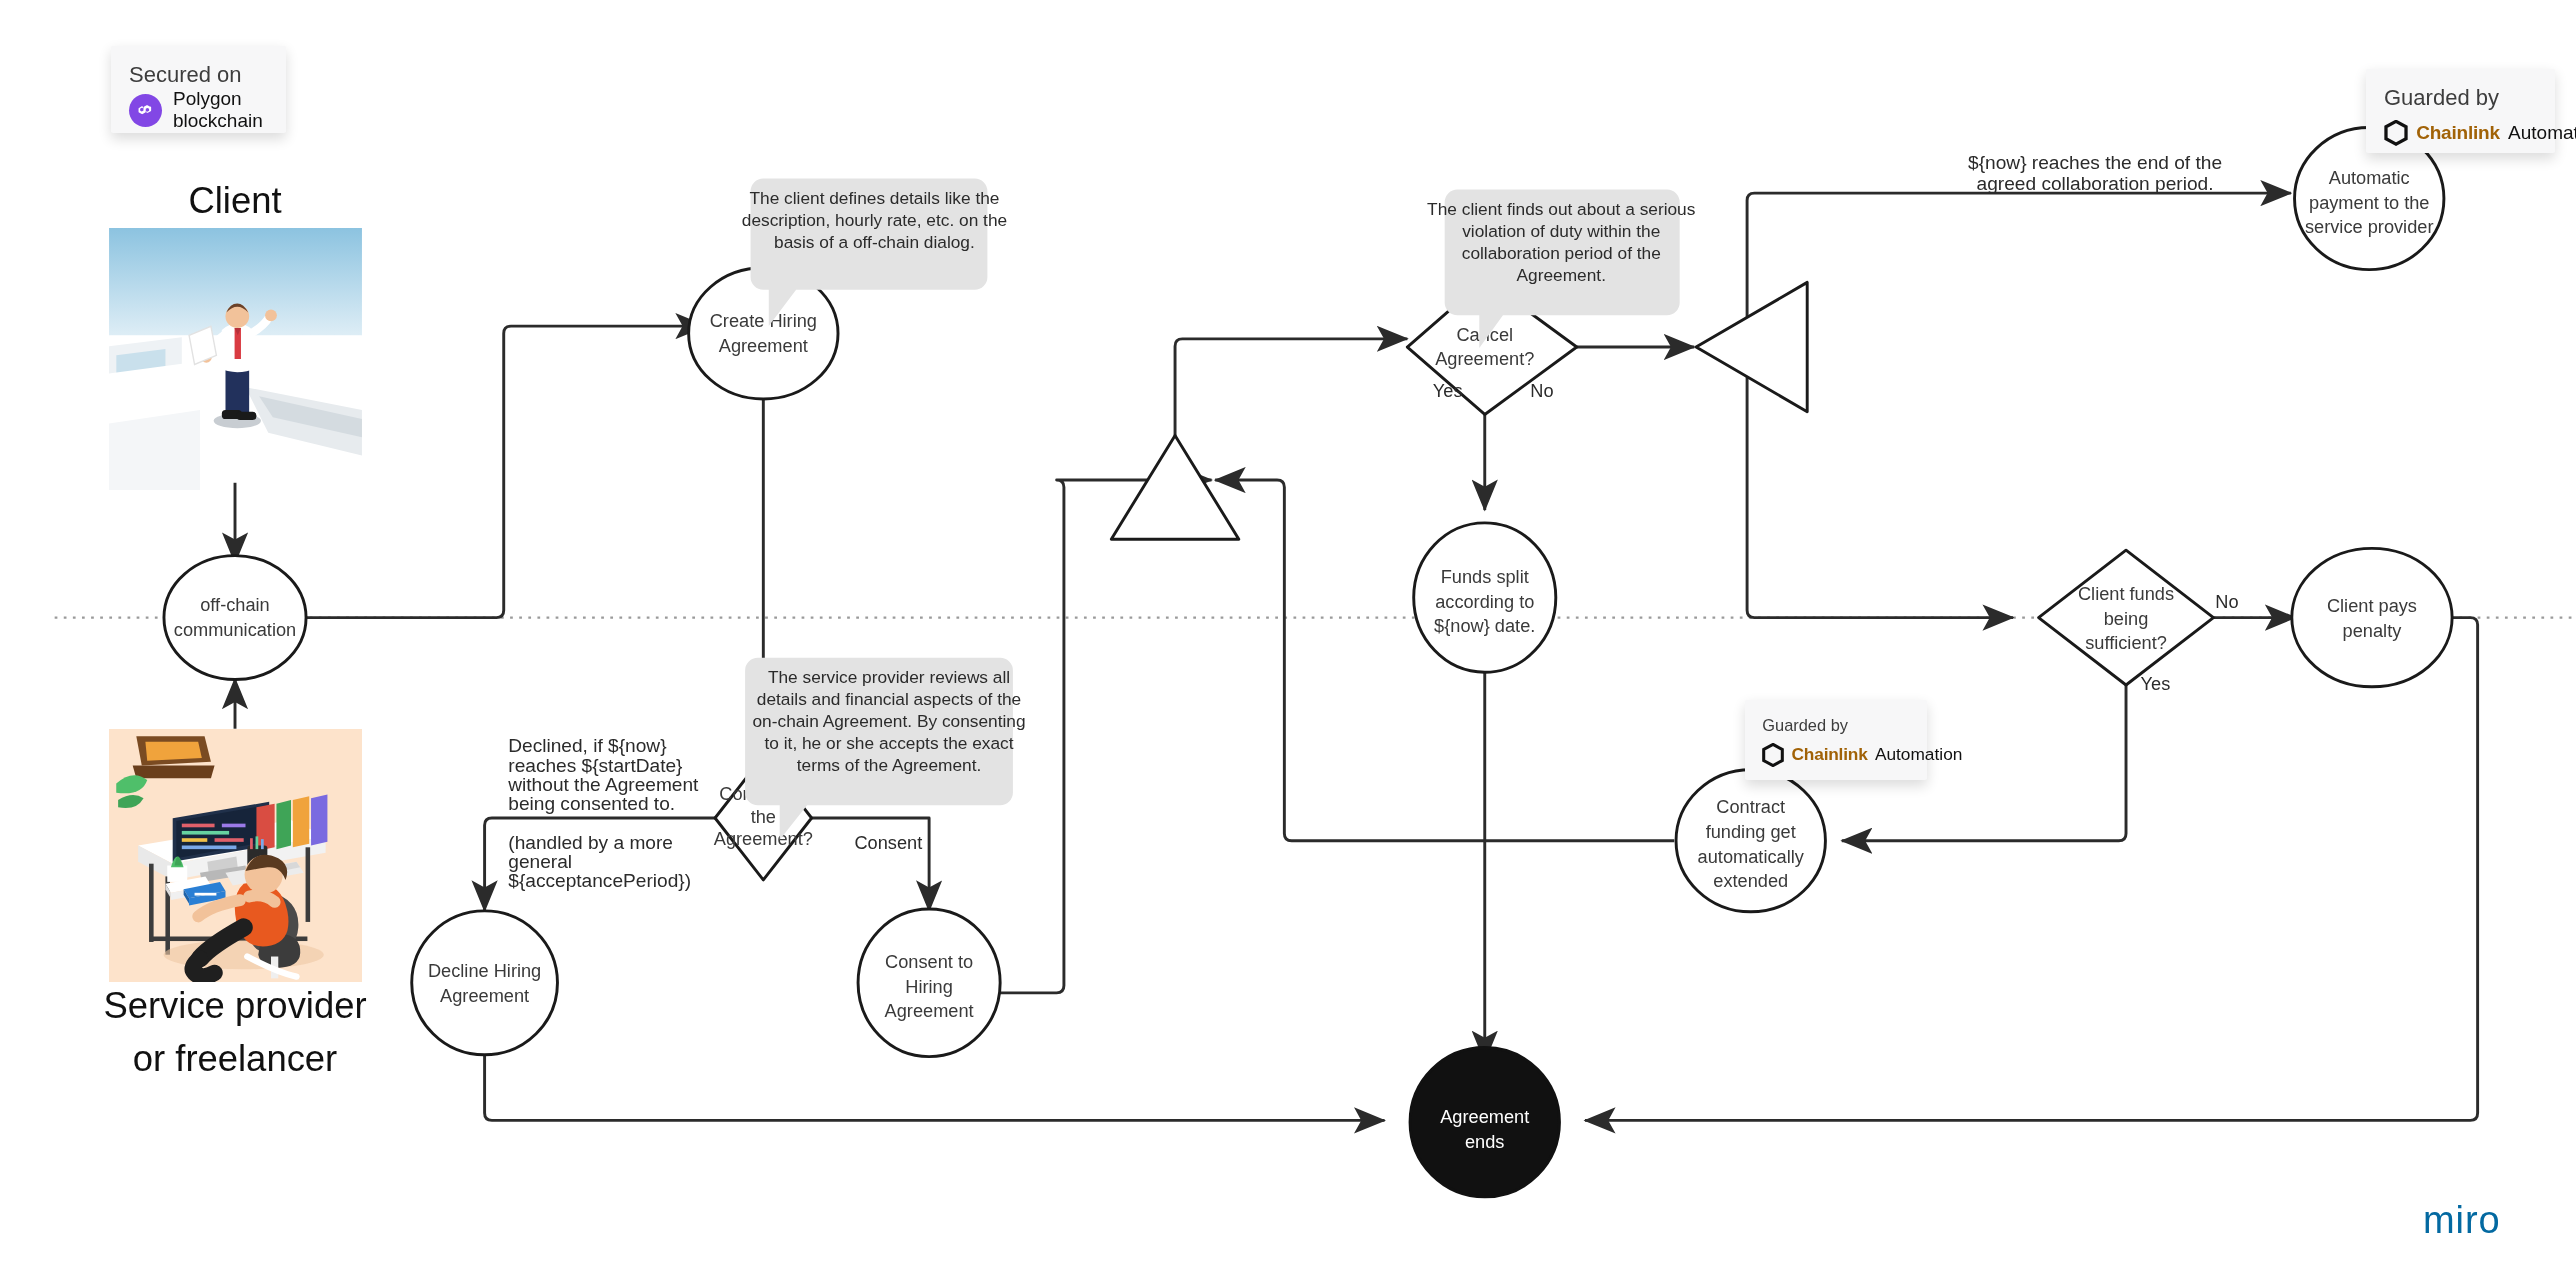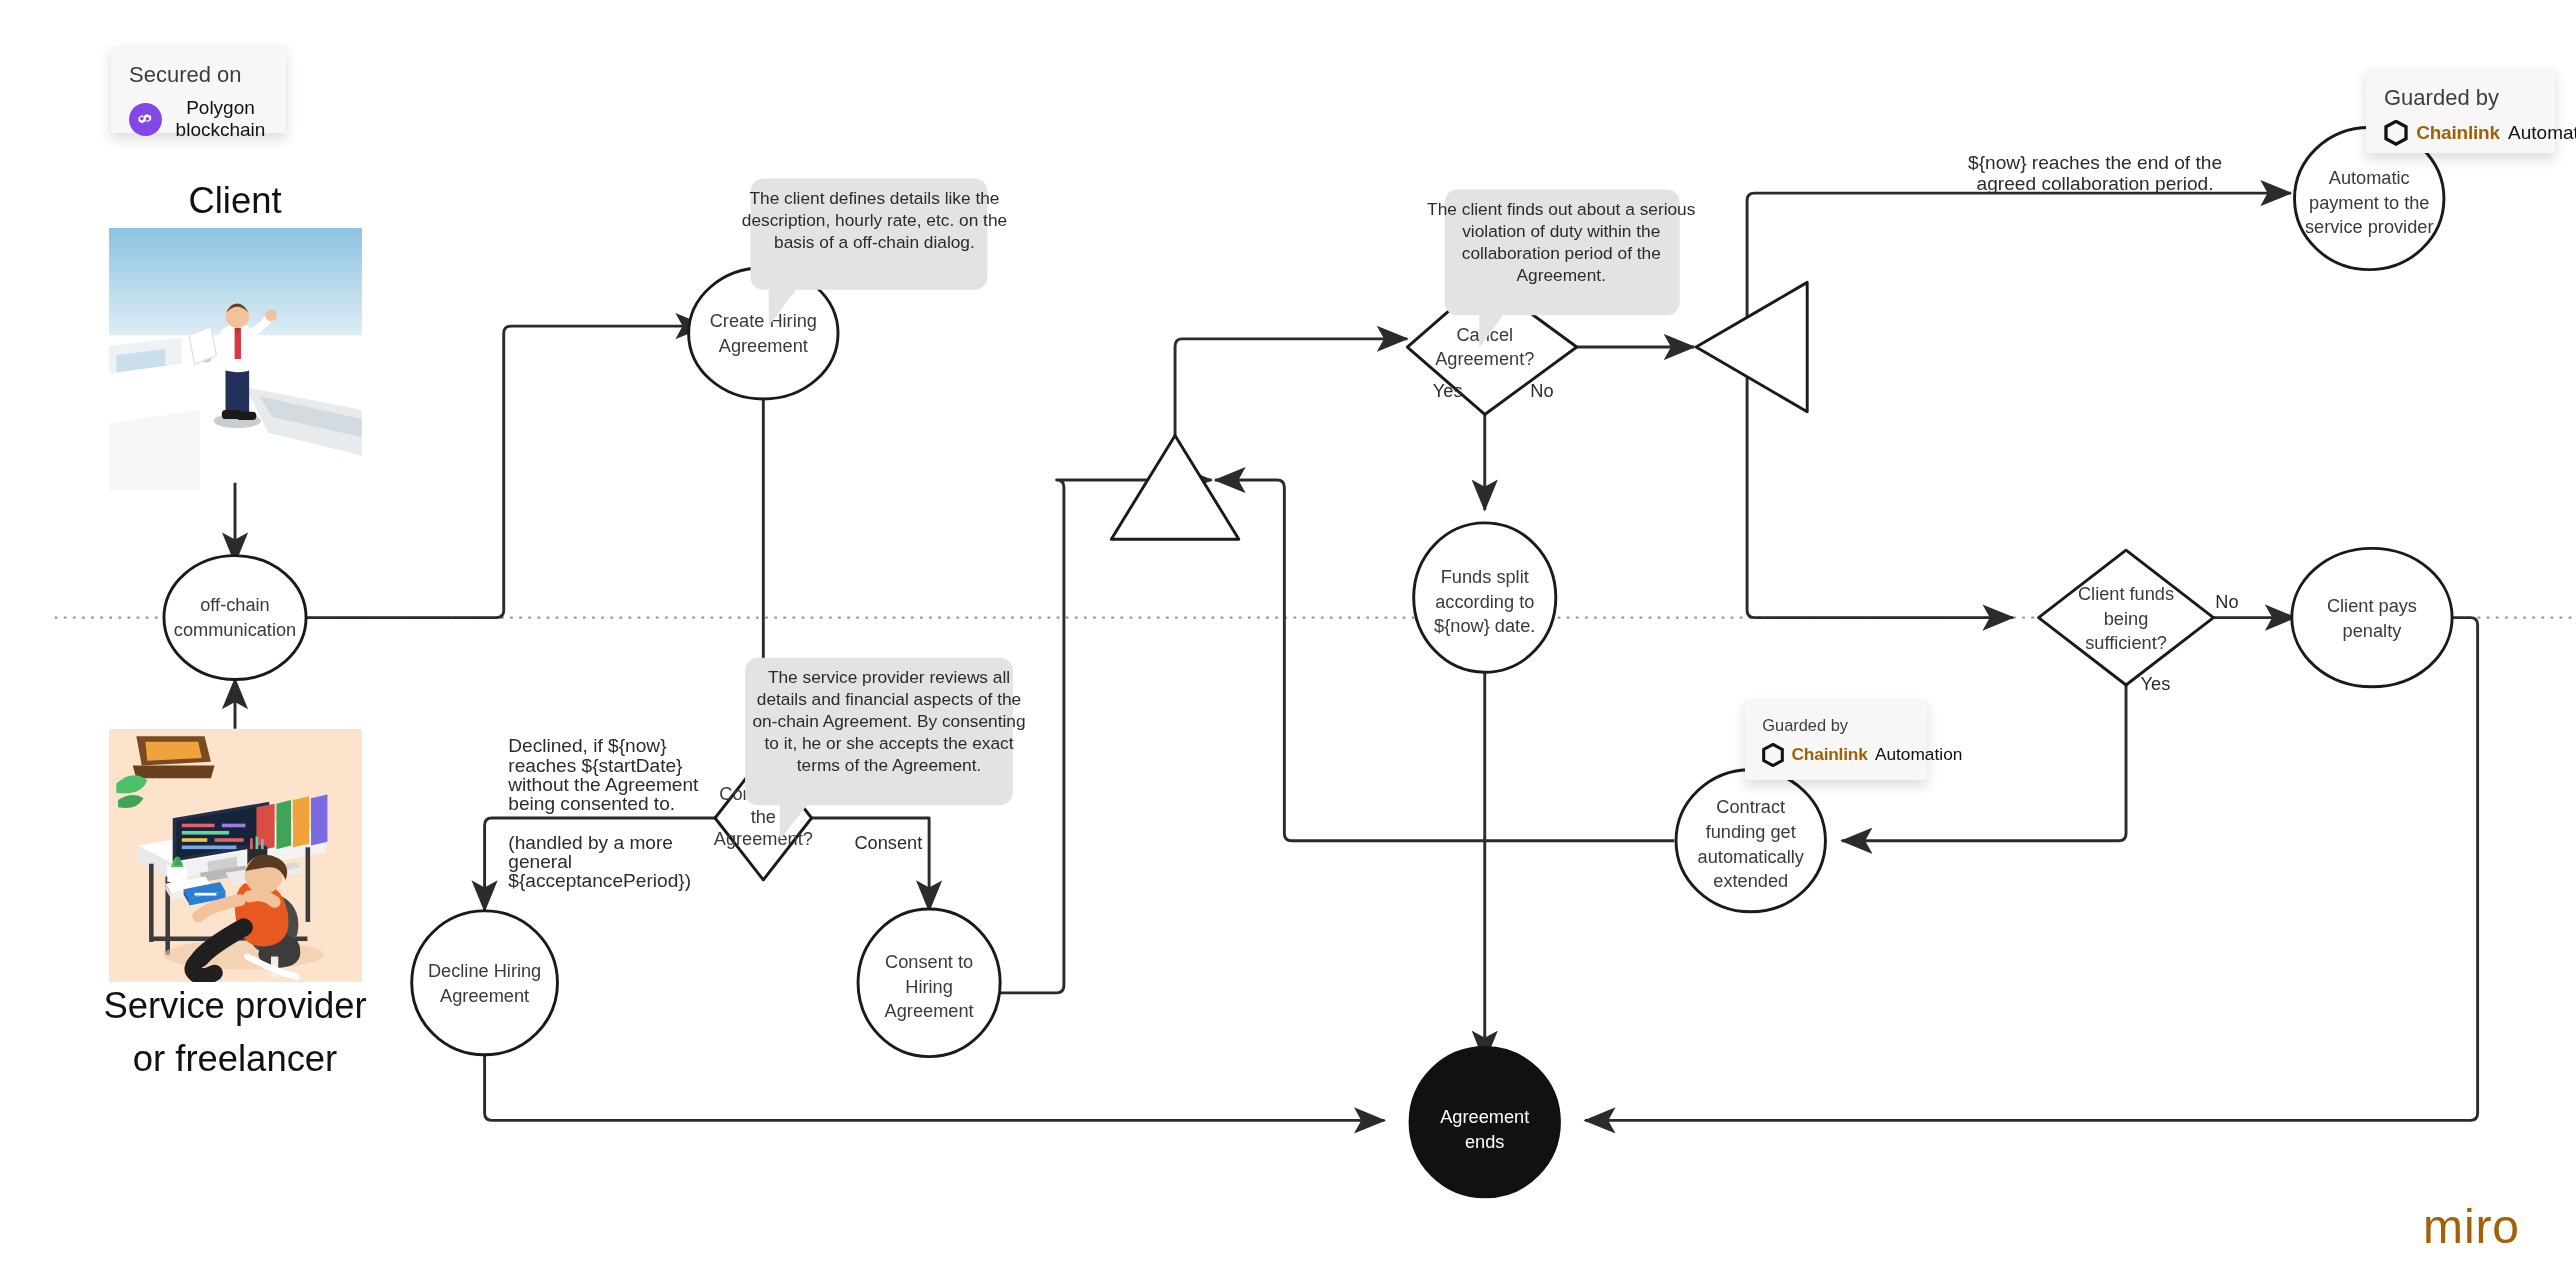--- a/index.html
+++ b/index.html
@@ -113,22 +113,22 @@
     display: flex; align-items: center; justify-content: center;
     flex: 0 0 auto;
   }
   .img-frame {
     position: absolute;
     overflow: hidden;
   }
   .miro {
     position: absolute;
     font-family: "Liberation Sans", sans-serif;
-    font-size: 48px;
-    color: #a16207;
+    font-size: 38px;
+    color: #0369a1;
     letter-spacing: 0.9px;
   }
 </style>
 </head>
 <body>
 
 <div class="img-frame" style="left:109px; top:228px; width:253px; height:262px;">
   <svg width="253" height="262" viewBox="0 0 278 288">
     <defs>
       <linearGradient id="skyg" x1="0" y1="0" x2="0" y2="1">
@@ -421,21 +421,21 @@
     <text class="tooltip-text" x="1714" y="308">Agreement.</text>
   </g>
 
   <text class="lane-title" x="258" y="234">Client</text>
   <text class="lane-title" x="258" y="1118">Service provider</text>
   <text class="lane-title" x="258" y="1176">or freelancer</text>
 </svg>
 
 <div class="card" style="left:111px; top:46px; width:175px; height:87px; padding:16.4px 18px; box-sizing:border-box;">
   <div class="card-label">Secured on</div>
-  <div class="card-row" style="margin-top:9px;text-align:center;">
+  <div class="card-row" style="">
     <span class="polygon-dot">
       <svg width="20" height="20" viewBox="0 0 24 24">
         <path d="M17 8.2l-3.2-1.8a1.1 1.1 0 0 0-1.1 0L9.5 8.2a1.1 1.1 0 0 0-.55.95v3.5l-2 1.15-2-1.15v-2.3l2-1.15 1.3.75V8.4L7.95 7.6a1.1 1.1 0 0 0-1.1 0L3.6 9.45a1.1 1.1 0 0 0-.55.95v3.7c0 .39.21.75.55.95l3.25 1.85c.34.2.76.2 1.1 0l3.2-1.82c.34-.2.55-.56.55-.95v-3.5l.04-.02 1.96-1.13 2 1.15v2.3l-2 1.15-1.29-.74v1.54l.74.43c.34.2.76.2 1.1 0L17.6 13.5c.34-.2.55-.56.55-.95V8.83c0-.39-.21-.75-.55-.95z" fill="#ffffff"></path>
       </svg>
     </span>
     <span class="card-brand-sub">Polygon blockchain</span>
   </div>
 </div>
 
 <div class="card" style="left:2366px; top:69px; width:189px; height:84px; padding:16.4px 18px; box-sizing:border-box;">

